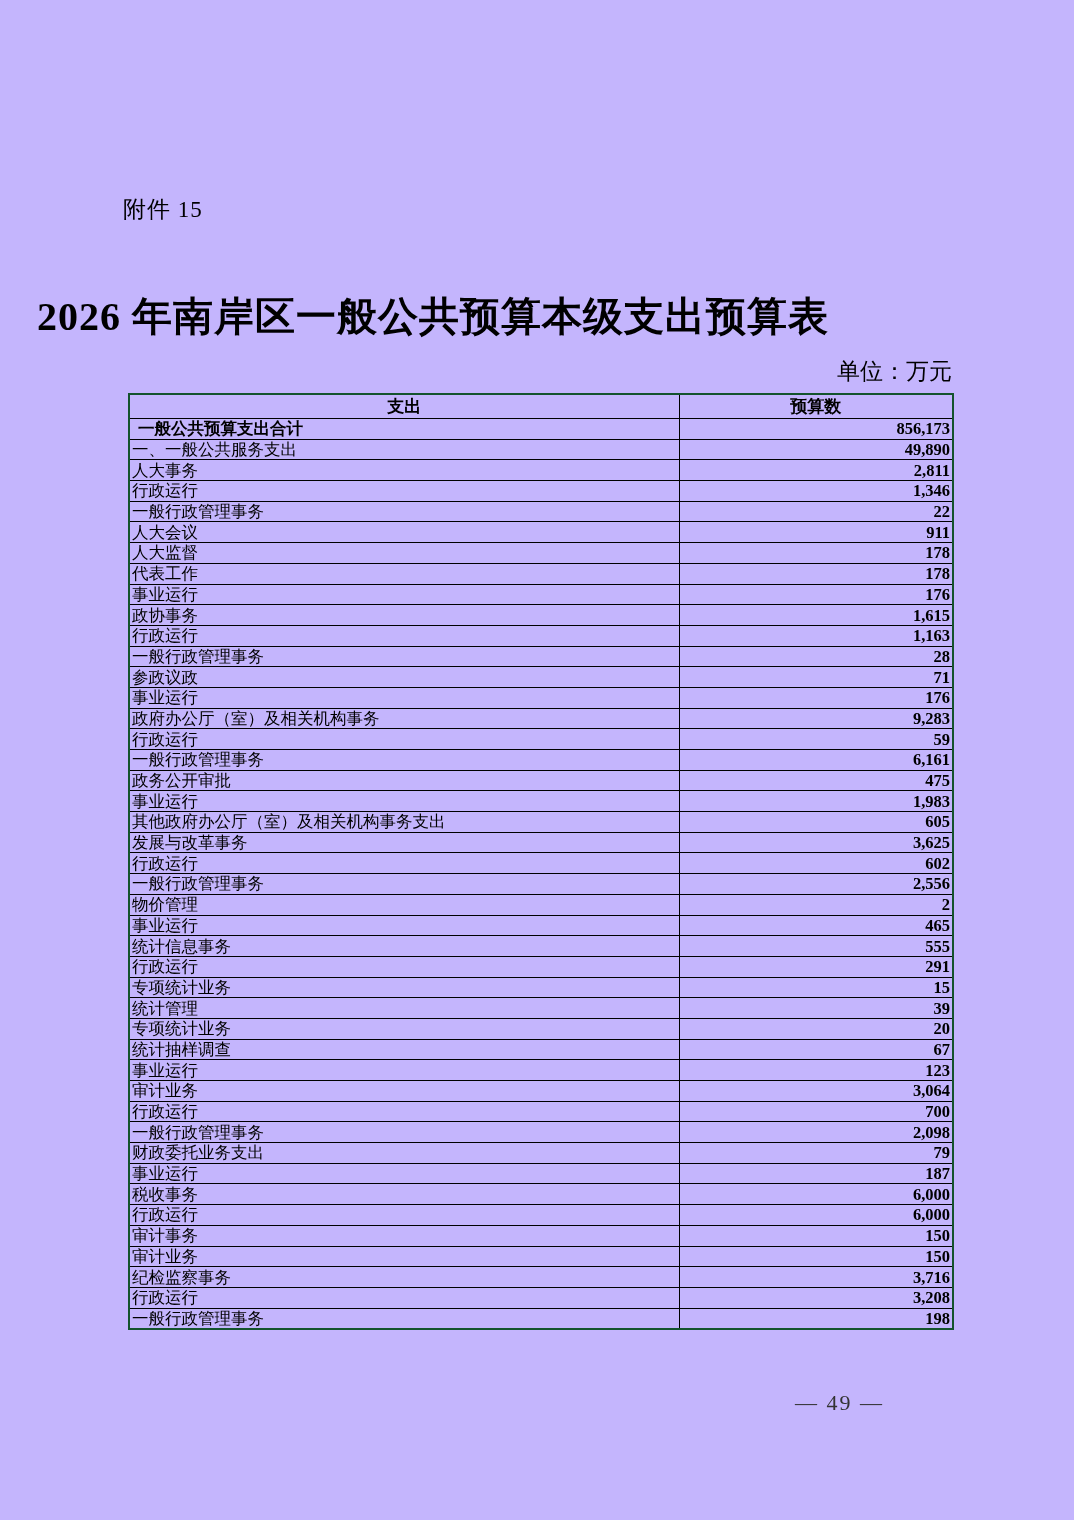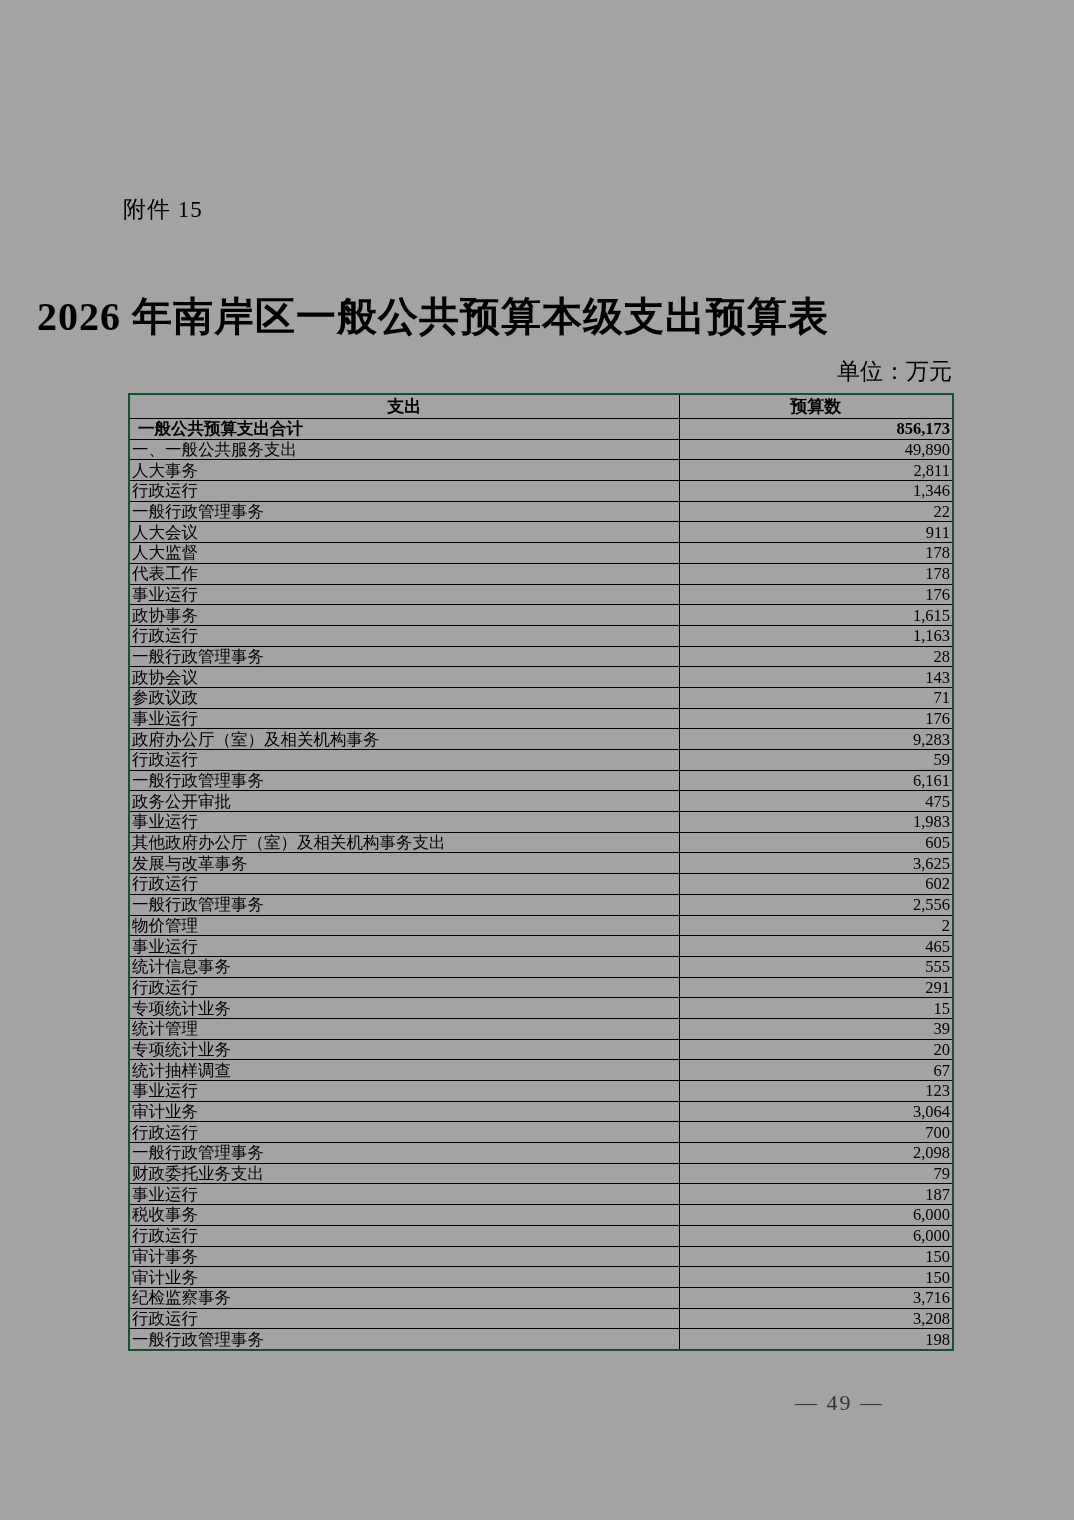--- a/index.html
+++ b/index.html
@@ -6,21 +6,21 @@
     margin: 0;
     padding: 0;
     background: #ffffff;
     font-family: "Liberation Serif", "DejaVu Serif", serif;
     color: #000000;
   }
   .page {
     position: relative;
     width: 1074px;
     height: 1520px;
-    background: #a3a3a3;
+    background: #c4b5fd;
     overflow: hidden;
   }
   .attachment-label {
     position: absolute;
     left: 123px;
     top: 194px;
     font-size: 23px;
     letter-spacing: 1px;
   }
   .doc-title {
@@ -67,20 +67,21 @@
     font-size: 17px;
   }
   .budget-table td {
     height: 19.7px;
   }
   .col-expense { width: 550px; }
   .col-amount  { width: 274px; }
   .amount-cell {
     text-align: right;
     padding-right: 6px;
+    font-weight: bold;
   }
   .indent-0 { padding-left: 3px; }
   .indent-1 { padding-left: 12px; }
   .indent-2 { padding-left: 20px; }
   tr.bold td { font-weight: bold; padding-left: 8px; }
   .page-number {
     position: absolute;
     left: 795px;
     top: 1390px;
     font-size: 22px;
@@ -153,24 +154,20 @@
         </tr>
         <tr>
           <td class="label-cell indent-2">行政运行</td>
           <td class="amount-cell">1,163</td>
         </tr>
         <tr>
           <td class="label-cell indent-2">一般行政管理事务</td>
           <td class="amount-cell">28</td>
         </tr>
         <tr>
-          <td class="label-cell indent-2">政协会议</td>
-          <td class="amount-cell">143</td>
-        </tr>
-        <tr>
           <td class="label-cell indent-2">参政议政</td>
           <td class="amount-cell">71</td>
         </tr>
         <tr>
           <td class="label-cell indent-2">事业运行</td>
           <td class="amount-cell">176</td>
         </tr>
         <tr>
           <td class="label-cell indent-1">政府办公厅（室）及相关机构事务</td>
           <td class="amount-cell">9,283</td>

